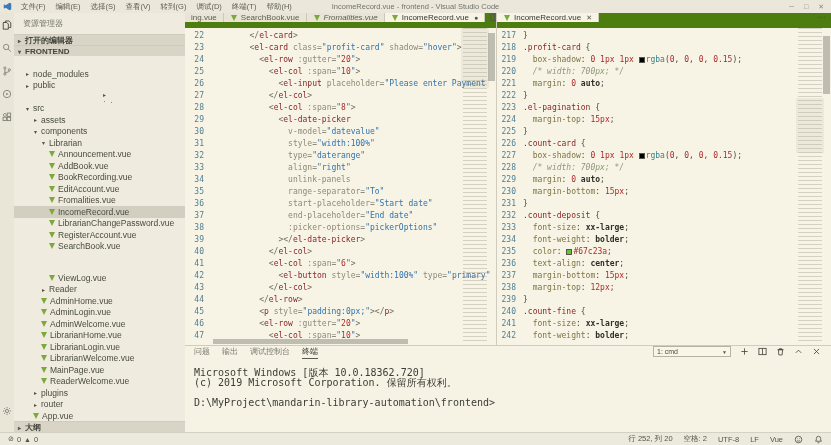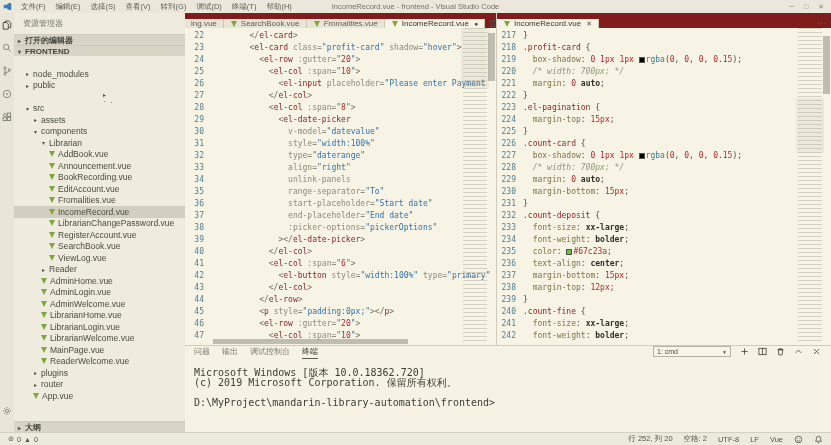--- a/index.html
+++ b/index.html
@@ -41,21 +41,21 @@
             border-top:6px solid #7ca83c;flex:none;margin:0 1px}
   .tlabel{overflow:hidden;text-overflow:ellipsis}
   .outline-header{position:absolute;bottom:0;left:0;right:0}
 
   
   .editor-area{flex:1;display:flex;flex-direction:column;min-width:0;background:#f7f4e6}
   .editors-row{flex:1;display:flex;min-height:0}
   .group{position:relative;overflow:hidden}
   .g1{width:312px;flex:none;border-right:1px solid #cfccbd}
   .g2{flex:1}
-  .tabbar{height:15px;display:flex;background:#7f1d1d;font-size:8px;align-items:flex-end}
+  .tabbar{height:15px;display:flex;background:#4d7c0f;font-size:8px;align-items:flex-start}
   .tab{display:flex;align-items:center;gap:3px;padding:0 6px;background:#e8e5d6;
        border-right:1px solid #ccc9ba;color:#5c5c50;white-space:nowrap;cursor:default}
   .tab.active{background:#f7f4e6;color:#35352d}
   .tab.italic .tab-label{font-style:italic}
   .tab .dot{font-size:7px;color:#55554b;margin-left:2px}
   .tab-actions{margin-left:auto;display:flex;align-items:center;gap:6px;padding:0 5px}
   .ta{display:inline-flex;width:9px;height:9px}
   .ta svg{width:9px;height:9px;stroke:#55554b;fill:none;stroke-width:1.1}
 
   .editor{position:absolute;top:15px;left:0;right:0;bottom:0;padding-top:2px;
@@ -218,28 +218,28 @@
           <div class="trow" style="padding-left: 18px;">
             <span class="arrow">▾</span>
             <span class="tlabel">components</span>
           </div>
           <div class="trow" style="padding-left: 26px;">
             <span class="arrow">▾</span>
             <span class="tlabel">Librarian</span>
           </div>
           <div class="trow" style="padding-left: 34px;">
             <span class="vue-icon"></span>
+            <span class="tlabel">Announcement.vue</span>
+          </div>
+          <div class="trow" style="padding-left: 34px;">
+            <span class="vue-icon"></span>
             <span class="tlabel">AddBook.vue</span>
           </div>
           <div class="trow" style="padding-left: 34px;">
             <span class="vue-icon"></span>
-            <span class="tlabel">Announcement.vue</span>
-          </div>
-          <div class="trow" style="padding-left: 34px;">
-            <span class="vue-icon"></span>
             <span class="tlabel">BookRecording.vue</span>
           </div>
           <div class="trow" style="padding-left: 34px;">
             <span class="vue-icon"></span>
             <span class="tlabel">EditAccount.vue</span>
           </div>
           <div class="trow" style="padding-left: 34px;">
             <span class="vue-icon"></span>
             <span class="tlabel">Fromalities.vue</span>
           </div>
@@ -252,21 +252,21 @@
             <span class="tlabel">LibrarianChangePassword.vue</span>
           </div>
           <div class="trow" style="padding-left: 34px;">
             <span class="vue-icon"></span>
             <span class="tlabel">RegisterAccount.vue</span>
           </div>
           <div class="trow" style="padding-left: 34px;">
             <span class="vue-icon"></span>
             <span class="tlabel">SearchBook.vue</span>
           </div>
-          <div class="trow" style="padding-left: 34px;">
+          <div class="trow" style="padding-left: 34px; margin-top: 20px;">
             <span class="vue-icon"></span>
             <span class="tlabel">ViewLog.vue</span>
           </div>
           <div class="trow" style="padding-left: 26px;">
             <span class="arrow">▸</span>
             <span class="tlabel">Reader</span>
           </div>
           <div class="trow" style="padding-left: 26px;">
             <span class="vue-icon"></span>
             <span class="tlabel">AdminHome.vue</span>

